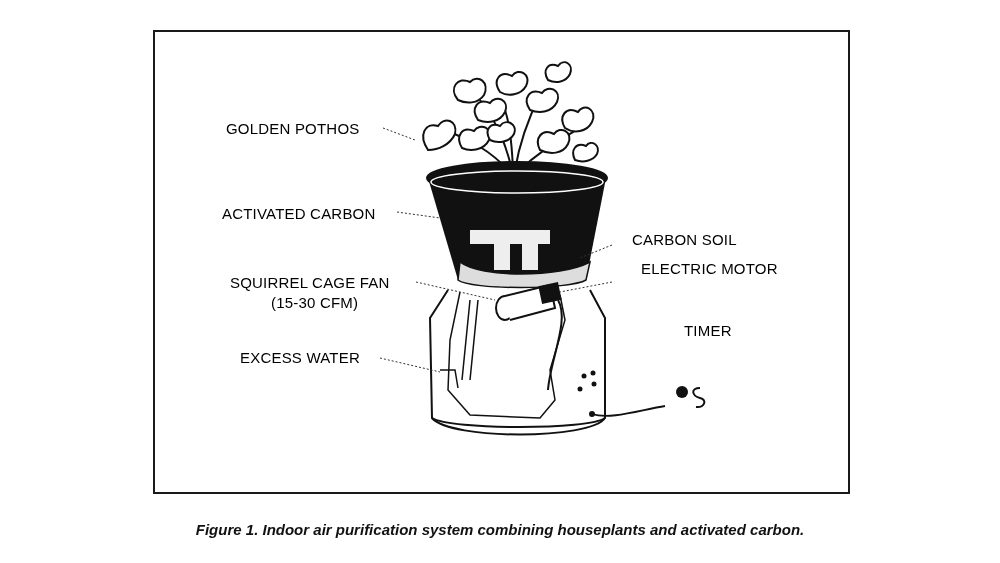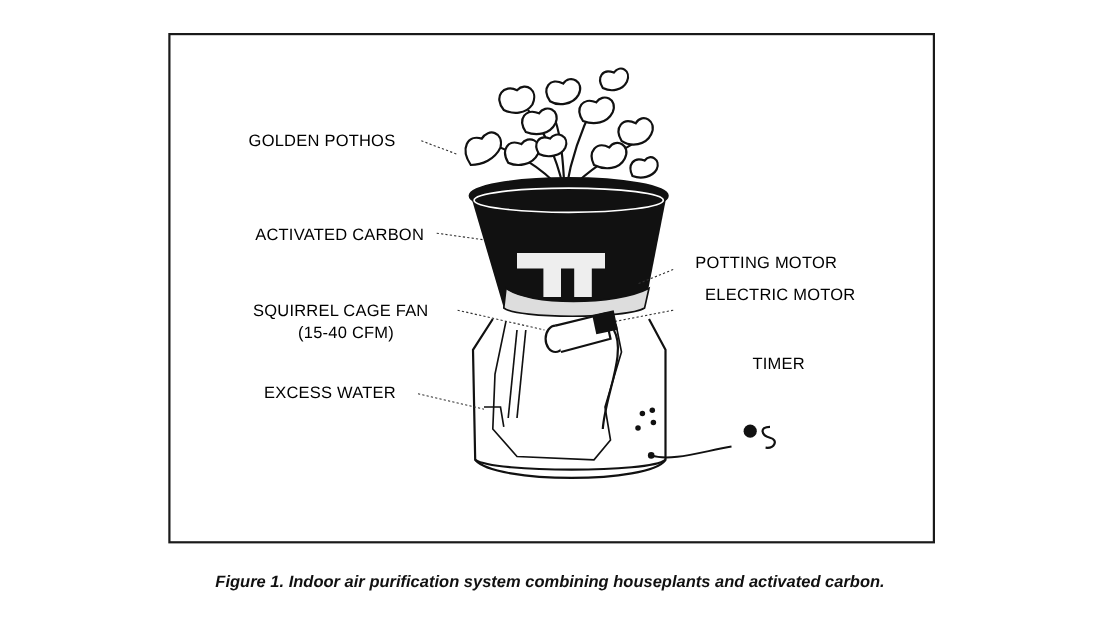--- a/index.html
+++ b/index.html
@@ -74,21 +74,21 @@
     <path d="M383 128 L415 140"></path>
     <path d="M397 212 L440 218"></path>
     <path d="M612 245 L580 258"></path>
     <path d="M612 282 L560 292"></path>
     <path d="M416 282 L495 300"></path>
     <path d="M380 358 L440 372"></path>
   </g>
 </svg>
 
 <div class="label" style="left:226px;top:120px;">GOLDEN POTHOS</div>
-<div class="label" style="left:232px;top:205px;">ACTIVATED CARBON</div>
-<div class="label" style="left:632px;top:231px;">POTTING MOTOR</div>
+<div class="label" style="left:222px;top:205px;">ACTIVATED CARBON</div>
+<div class="label" style="left:632px;top:231px;">CARBON SOIL</div>
 <div class="label" style="left:641px;top:260px;">ELECTRIC MOTOR</div>
 <div class="label" style="left:230px;top:274px;text-align:right;">SQUIRREL CAGE FAN</div>
-<div class="label" style="left:271px;top:294px;">(15-40 CFM)</div>
+<div class="label" style="left:271px;top:294px;">(15-30 CFM)</div>
 <div class="label" style="left:240px;top:349px;">EXCESS WATER</div>
 <div class="label" style="left:684px;top:322px;">TIMER</div>
 
 <div class="caption">Figure 1. Indoor air purification system combining houseplants and activated carbon.</div>
 
 </body></html>

